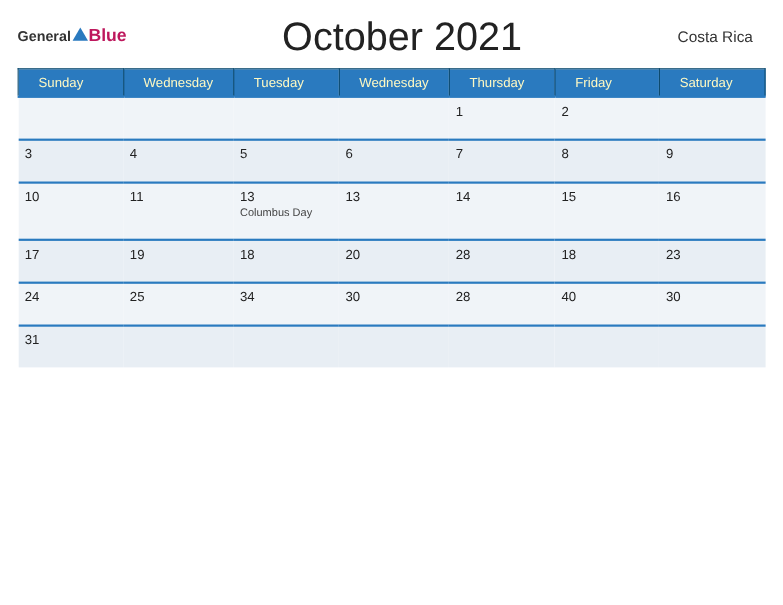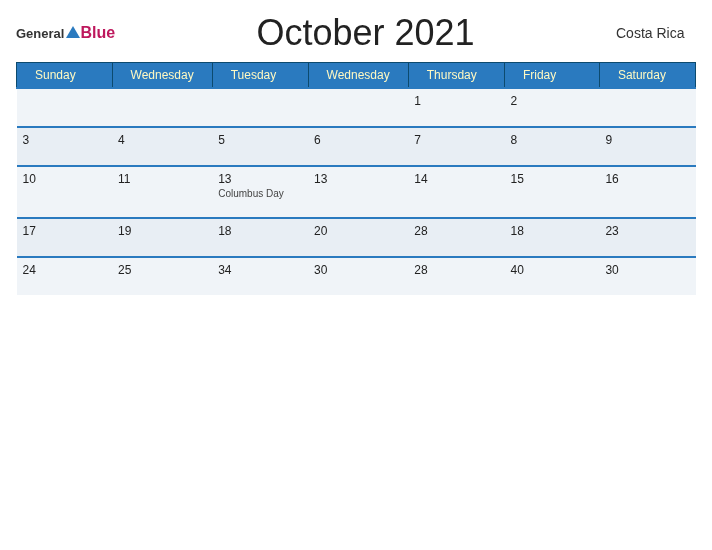--- a/index.html
+++ b/index.html
@@ -304,15 +304,40 @@
             <div class="cell-content">
               <span class="day-number">40</span>
             </div>
           </td>
           <td>
             <div class="cell-content">
               <span class="day-number">30</span>
             </div>
           </td>
         </tr>
+        <tr>
+          <td>
+            <div class="cell-content">
+              <span class="day-number">31</span>
+            </div>
+          </td>
+          <td style="border-top: 2px solid rgb(42, 122, 191);">
+            <div class="cell-content"></div>
+          </td>
+          <td style="border-top: 2px solid rgb(42, 122, 191);">
+            <div class="cell-content"></div>
+          </td>
+          <td style="border-top: 2px solid rgb(42, 122, 191);">
+            <div class="cell-content"></div>
+          </td>
+          <td style="border-top: 2px solid rgb(42, 122, 191);">
+            <div class="cell-content"></div>
+          </td>
+          <td style="border-top: 2px solid rgb(42, 122, 191);">
+            <div class="cell-content"></div>
+          </td>
+          <td style="border-top: 2px solid rgb(42, 122, 191);">
+            <div class="cell-content"></div>
+          </td>
+        </tr>
       </tbody>
   </table>
 </div>
 
 </body></html>

